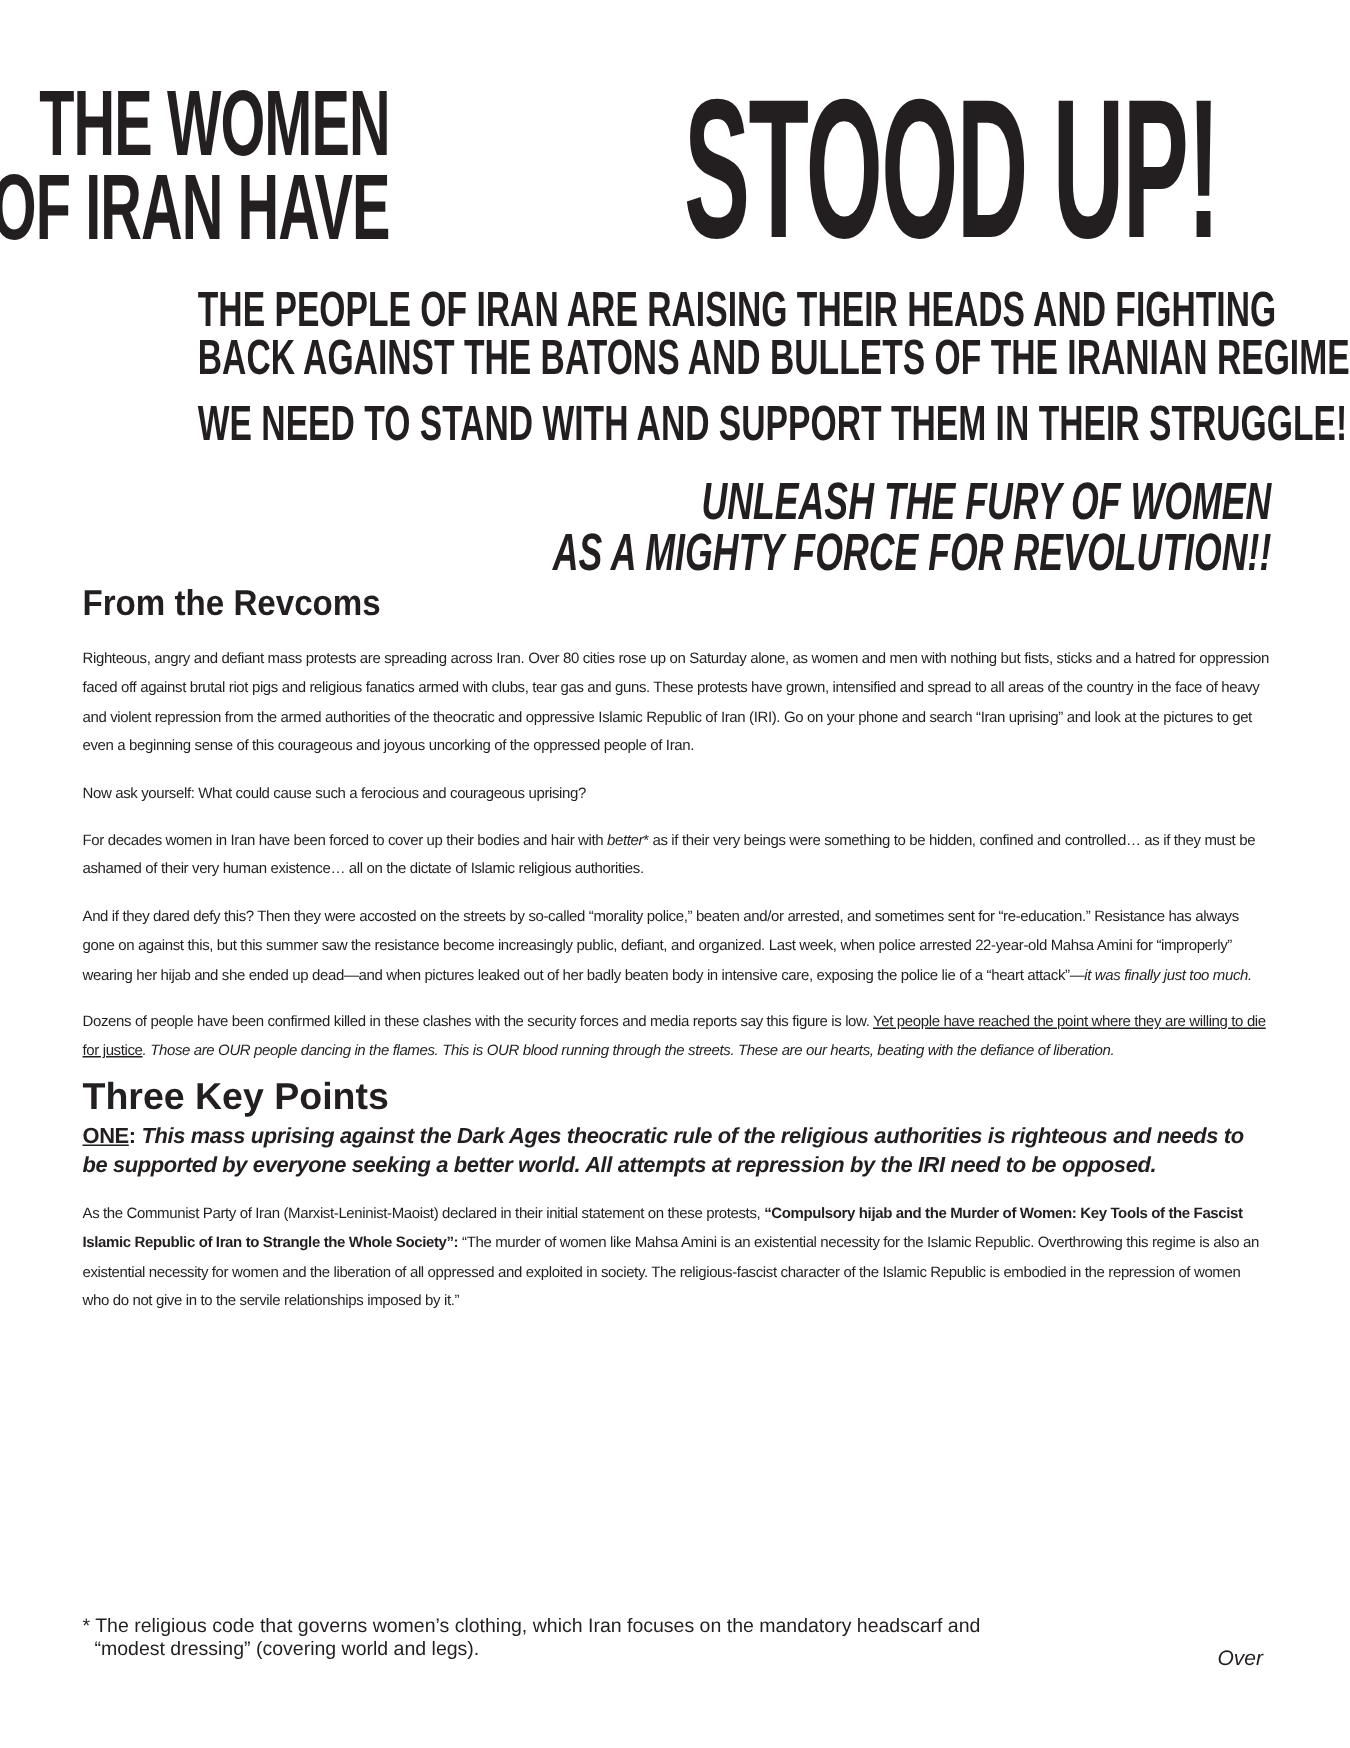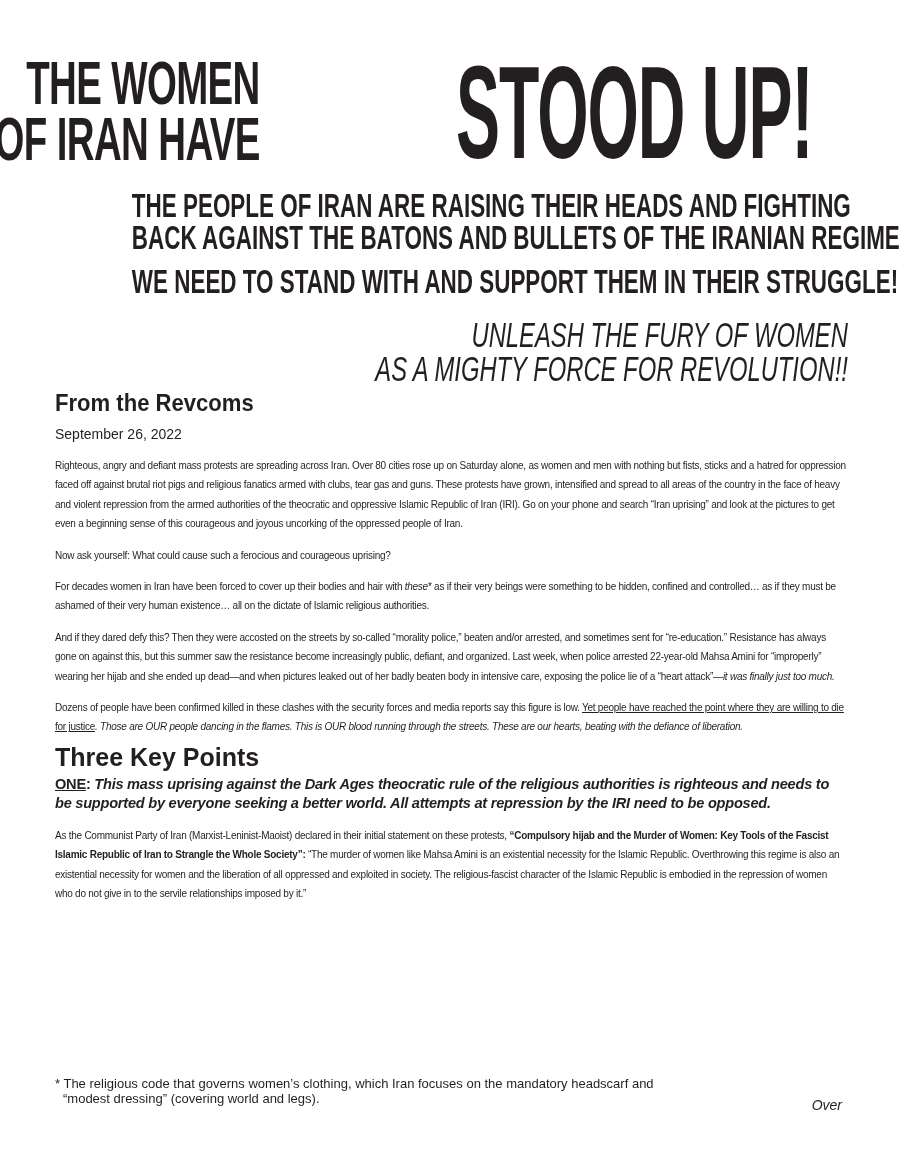--- a/index.html
+++ b/index.html
@@ -8,21 +8,21 @@
   .masthead { position: absolute; left: 0; top: 55px; width: 716px; height: 125px; }
   .mh-left { position: absolute; right: 456px; top: 0; text-align: right; }
   .mh-line { display: block; font-family: "Liberation Sans", sans-serif; font-weight: 700; font-size: 62px; line-height: 56px; letter-spacing: -1px; transform: scaleX(0.62); transform-origin: right center; white-space: nowrap; color: #231f20; }
   .mh-big { position: absolute; left: 456px; top: -6px; font-family: "Liberation Sans", sans-serif; font-weight: 700; font-size: 132px; line-height: 128px; letter-spacing: -2px; transform: scaleX(0.5); transform-origin: left center; white-space: nowrap; color: #231f20; }
 
   .subhead { position: absolute; left: 0; width: 824px; text-align: center; font-weight: 700; font-size: 33px; line-height: 32px; color: #231f20; }
   .subhead span { display: block; transform: scaleX(0.68); transform-origin: center; white-space: nowrap; }
   .sub1 { top: 190px; }
   .sub2 { top: 266px; }
 
-  .rally { position: absolute; right: 52px; top: 318px; text-align: right; font-weight: 400; font-style: italic; font-size: 35px; line-height: 34px; color: #231f20; }
+  .rally { position: absolute; right: 52px; top: 318px; text-align: right; font-weight: 700; font-style: italic; font-size: 35px; line-height: 34px; color: #231f20; }
   .rally span { display: block; transform: scaleX(0.68); transform-origin: right center; white-space: nowrap; }
 
   .article { position: absolute; left: 55px; top: 388px; width: 792px; }
   .byline { font-weight: 700; font-size: 24px; line-height: 30px; margin: 0; transform: scaleX(0.92); transform-origin: left; }
   .date { font-size: 14px; line-height: 20px; margin: 6px 0 0 0; }
   p.body { font-size: 10px; line-height: 19.4px; margin: 12px 0 0 0; letter-spacing: -0.25px; }
   p.body .it { font-style: italic; }
   p.body .ul { text-decoration: underline; }
   .section-head { font-weight: 700; font-size: 25px; line-height: 24px; margin: 8px 0 0 0; }
   p.point { font-size: 14.6px; line-height: 19.4px; margin: 6px 0 0 0; letter-spacing: -0.25px; }
@@ -53,25 +53,24 @@
   <span>WE NEED TO STAND WITH AND SUPPORT THEM IN THEIR STRUGGLE!</span>
 </div>
 
 <div class="rally">
   <span>UNLEASH THE FURY OF WOMEN</span>
   <span>AS A MIGHTY FORCE FOR REVOLUTION!!</span>
 </div>
 
 <article class="article">
   <h2 class="byline">From the Revcoms</h2>
-  <div class="date">September 26, 2022</div>
 
   <p class="body">Righteous, angry and defiant mass protests are spreading across Iran. Over 80 cities rose up on Saturday alone, as women and men with nothing but fists, sticks and a hatred for oppression faced off against brutal riot pigs and religious fanatics armed with clubs, tear gas and guns. These protests have grown, intensified and spread to all areas of the country in the face of heavy and violent repression from the armed authorities of the theocratic and oppressive Islamic Republic of Iran (IRI). Go on your phone and search “Iran uprising” and look at the pictures to get even a beginning sense of this courageous and joyous uncorking of the oppressed people of Iran.</p>
   <p class="body">Now ask yourself: What could cause such a ferocious and courageous uprising?</p>
-  <p class="body"><span>For decades women in Iran have been forced to cover up their bodies and hair with </span><span class="it">these</span><span>* as if their very beings were something to be hidden, confined and controlled… as if they must be ashamed of their very human existence… all on the dictate of Islamic religious authorities.</span></p>
+  <p class="body"><span>For decades women in Iran have been forced to cover up their bodies and hair with </span><span class="it">better</span><span>* as if their very beings were something to be hidden, confined and controlled… as if they must be ashamed of their very human existence… all on the dictate of Islamic religious authorities.</span></p>
   <p class="body"><span>And if they dared defy this? Then they were accosted on the streets by so-called “morality police,” beaten and/or arrested, and sometimes sent for “re-education.” Resistance has always gone on against this, but this summer saw the resistance become increasingly public, defiant, and organized. Last week, when police arrested 22-year-old Mahsa Amini for “improperly” wearing her hijab and she ended up dead—and when pictures leaked out of her badly beaten body in intensive care, exposing the police lie of a “heart attack”—</span><span class="it">it was finally just too much.</span></p>
   <p class="body"><span>Dozens of people have been confirmed killed in these clashes with the security forces and media reports say this figure is low. </span><span class="ul">Yet people have reached the point where they are willing to die for justice</span><span class="it">. Those are OUR people dancing in the flames. This is OUR blood running through the streets. These are our hearts, beating with the defiance of liberation.</span></p>
 
   <h3 class="section-head">Three Key Points</h3>
   <p class="point"><span class="label">ONE</span><span class="bold">:  </span><span class="text">This mass uprising against the Dark Ages theocratic rule of the religious authorities is righteous and needs to be supported by everyone seeking a better world. All attempts at repression by the IRI need to be opposed.</span></p>
 
   <p class="body"><span>As the Communist Party of Iran (Marxist-Leninist-Maoist) declared in their initial statement on these protests, </span><span class="bold">“Compulsory hijab and the Murder of Women: Key Tools of the Fascist Islamic Republic of Iran to Strangle the Whole Society”:</span><span>  “The murder of women like Mahsa Amini is an existential necessity for the Islamic Republic. Overthrowing this regime is also an existential necessity for women and the liberation of all oppressed and exploited in society. The religious-fascist character of the Islamic Republic is embodied in the repression of women who do not give in to the servile relationships imposed by it.”</span></p>
 </article>
 
 <div class="footnote">

